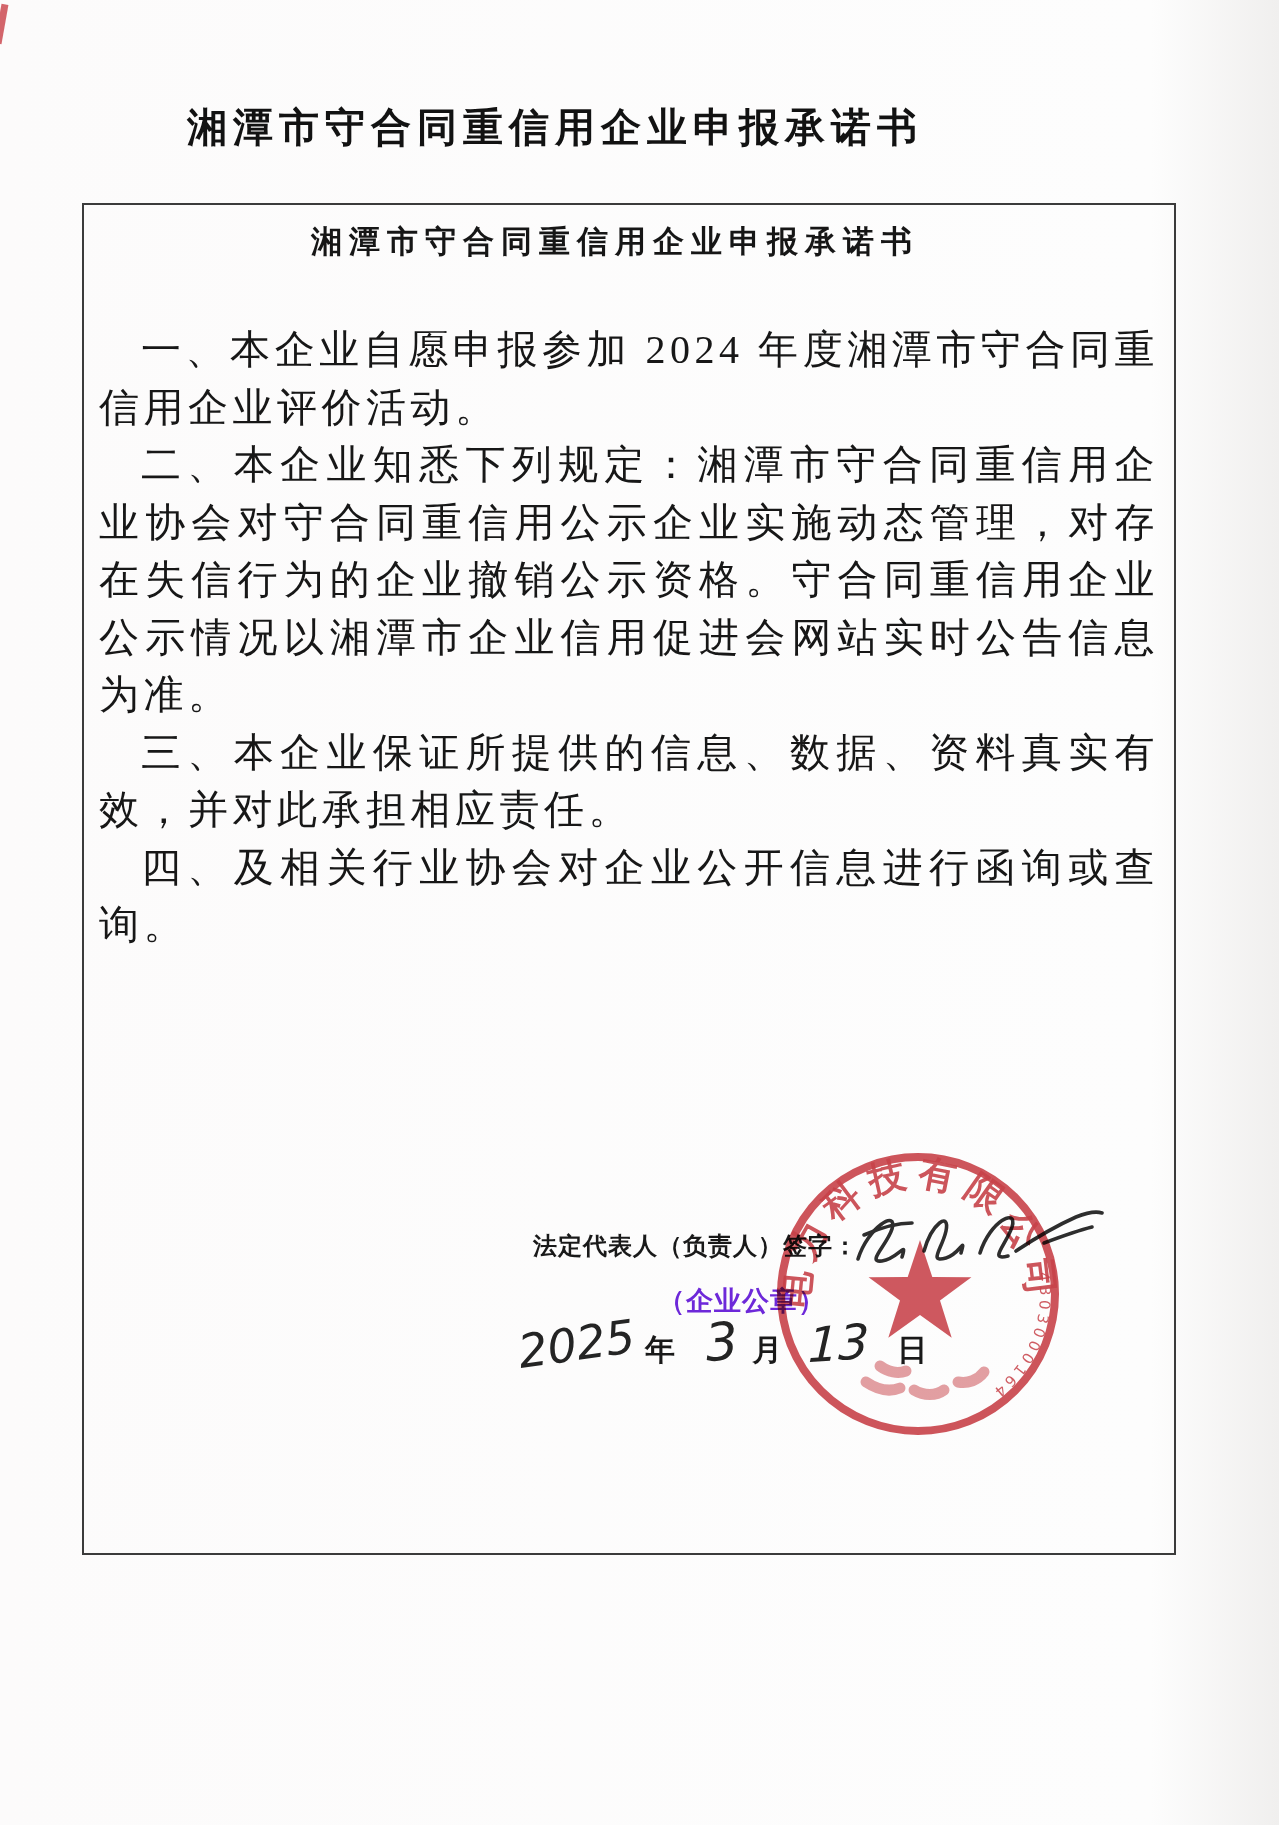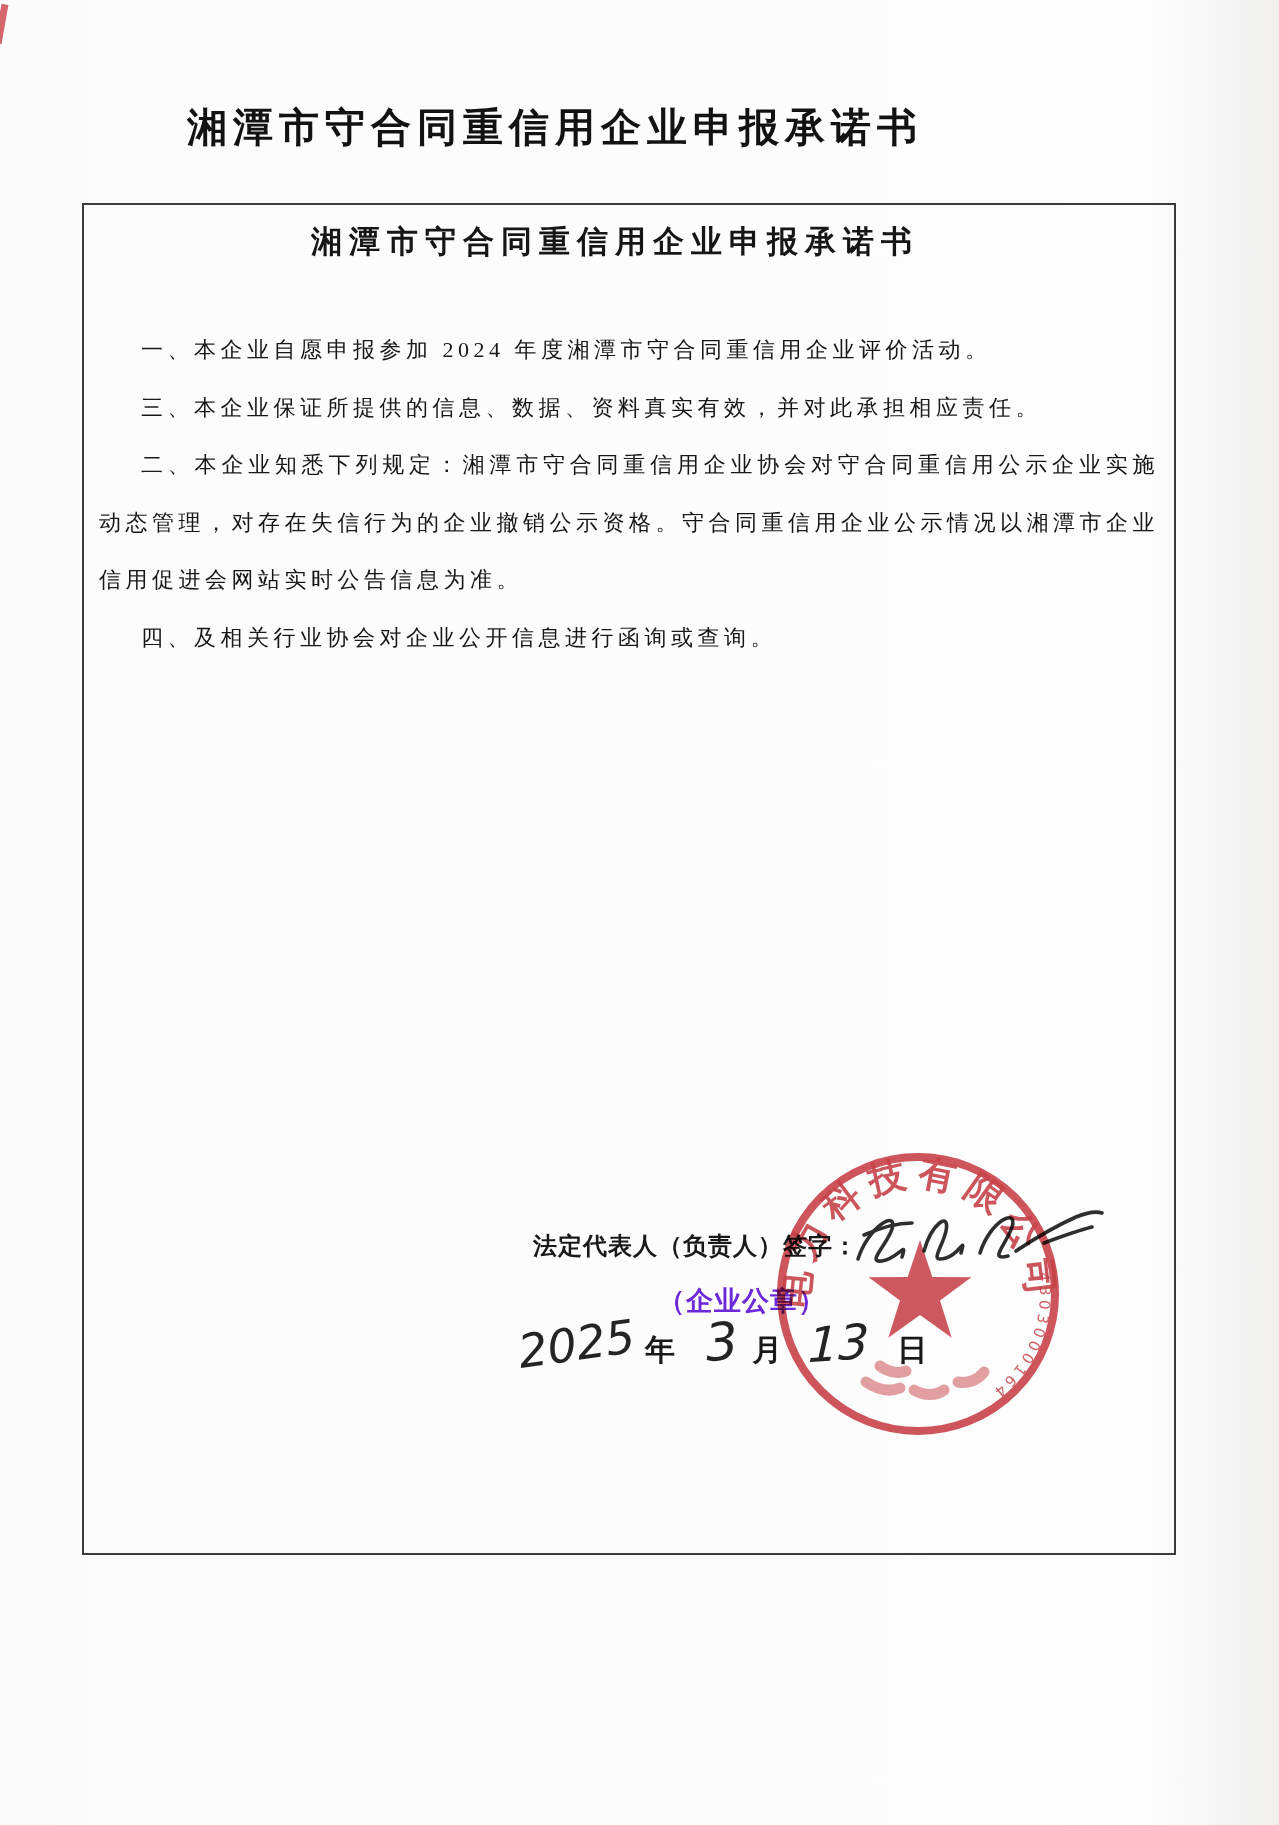--- a/index.html
+++ b/index.html
@@ -28,21 +28,21 @@
     position: absolute; left: 82px; top: 203px; width: 1094px; height: 1352px;
     border: 2px solid #3b3b3b; background: transparent;
     padding: 16px 15px 0 15px;
   }
   .box-title {
     text-align: center; font-size: 31px; font-weight: bold;
     letter-spacing: 7px; color: #161616; margin-bottom: 58px;
     transform: translateX(-14px); white-space: nowrap;
   }
   .para {
-    font-size: 22px; line-height: 57.5px; letter-spacing: 4.5px;
+    font-size: 40px; line-height: 57.5px; letter-spacing: 4.5px;
     text-align: justify; text-indent: 42px; color: #171717;
   }
 
   .sig-label {
     position: absolute; left: 533px; top: 1230px;
     font-size: 24px; font-weight: bold; letter-spacing: 1px; color: #191919;
     white-space: nowrap;
   }
   .seal-label {
     position: absolute; left: 658px; top: 1283px;
@@ -72,22 +72,22 @@
 
 <div class="page">
 
   <div class="corner-mark"></div>
 
   <h1 class="main-title">湘潭市守合同重信用企业申报承诺书</h1>
 
   <div class="doc-box">
     <h2 class="box-title">湘潭市守合同重信用企业申报承诺书</h2>
     <p class="para">一、本企业自愿申报参加 2024 年度湘潭市守合同重信用企业评价活动。</p>
+    <p class="para">二、本企业知悉下列规定：湘潭市守合同重信用企业协会对守合同重信用公示企业实施动态管理，对存在失信行为的企业撤销公示资格。守合同重信用企业公示情况以湘潭市企业信用促进会网站实时公告信息为准。</p>
     <p class="para">三、本企业保证所提供的信息、数据、资料真实有效，并对此承担相应责任。</p>
-    <p class="para">二、本企业知悉下列规定：湘潭市守合同重信用企业协会对守合同重信用公示企业实施动态管理，对存在失信行为的企业撤销公示资格。守合同重信用企业公示情况以湘潭市企业信用促进会网站实时公告信息为准。</p>
     <p class="para">四、及相关行业协会对企业公开信息进行函询或查询。</p>
   </div>
 
   <div class="sig-label">法定代表人（负责人）签字：</div>
 
   <div class="seal-label">（企业公章）</div>
 
   <div class="date-line">
     <span class="hand hand-year">2025</span>
     <span class="printed">年</span>

